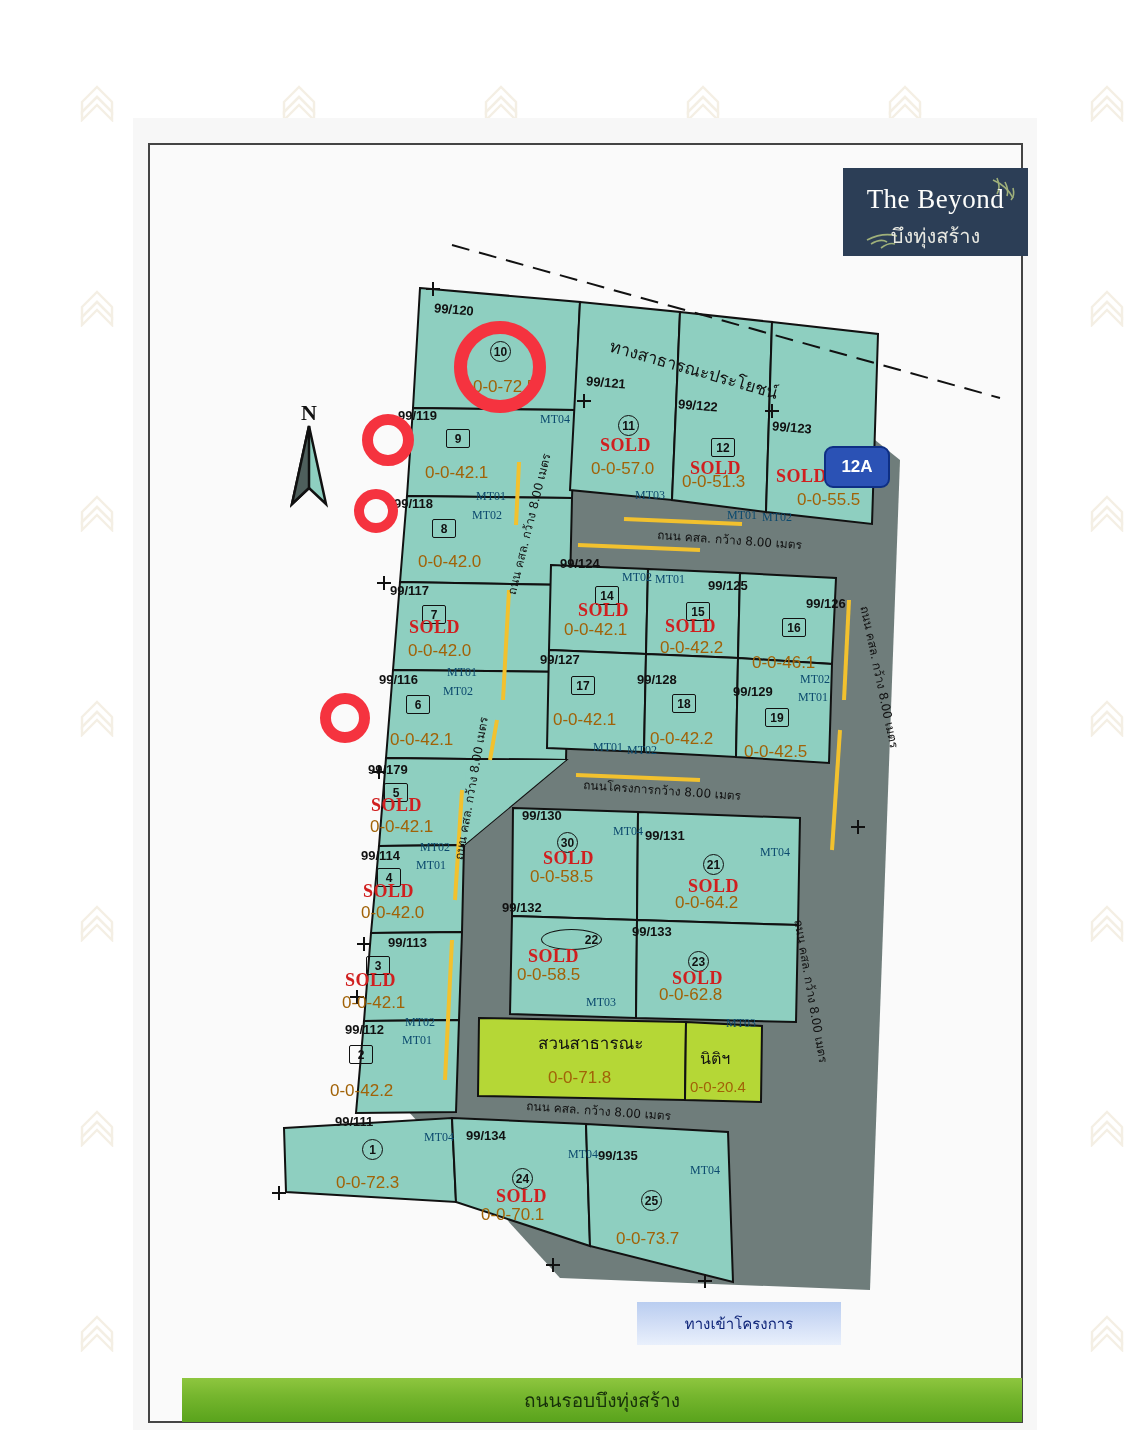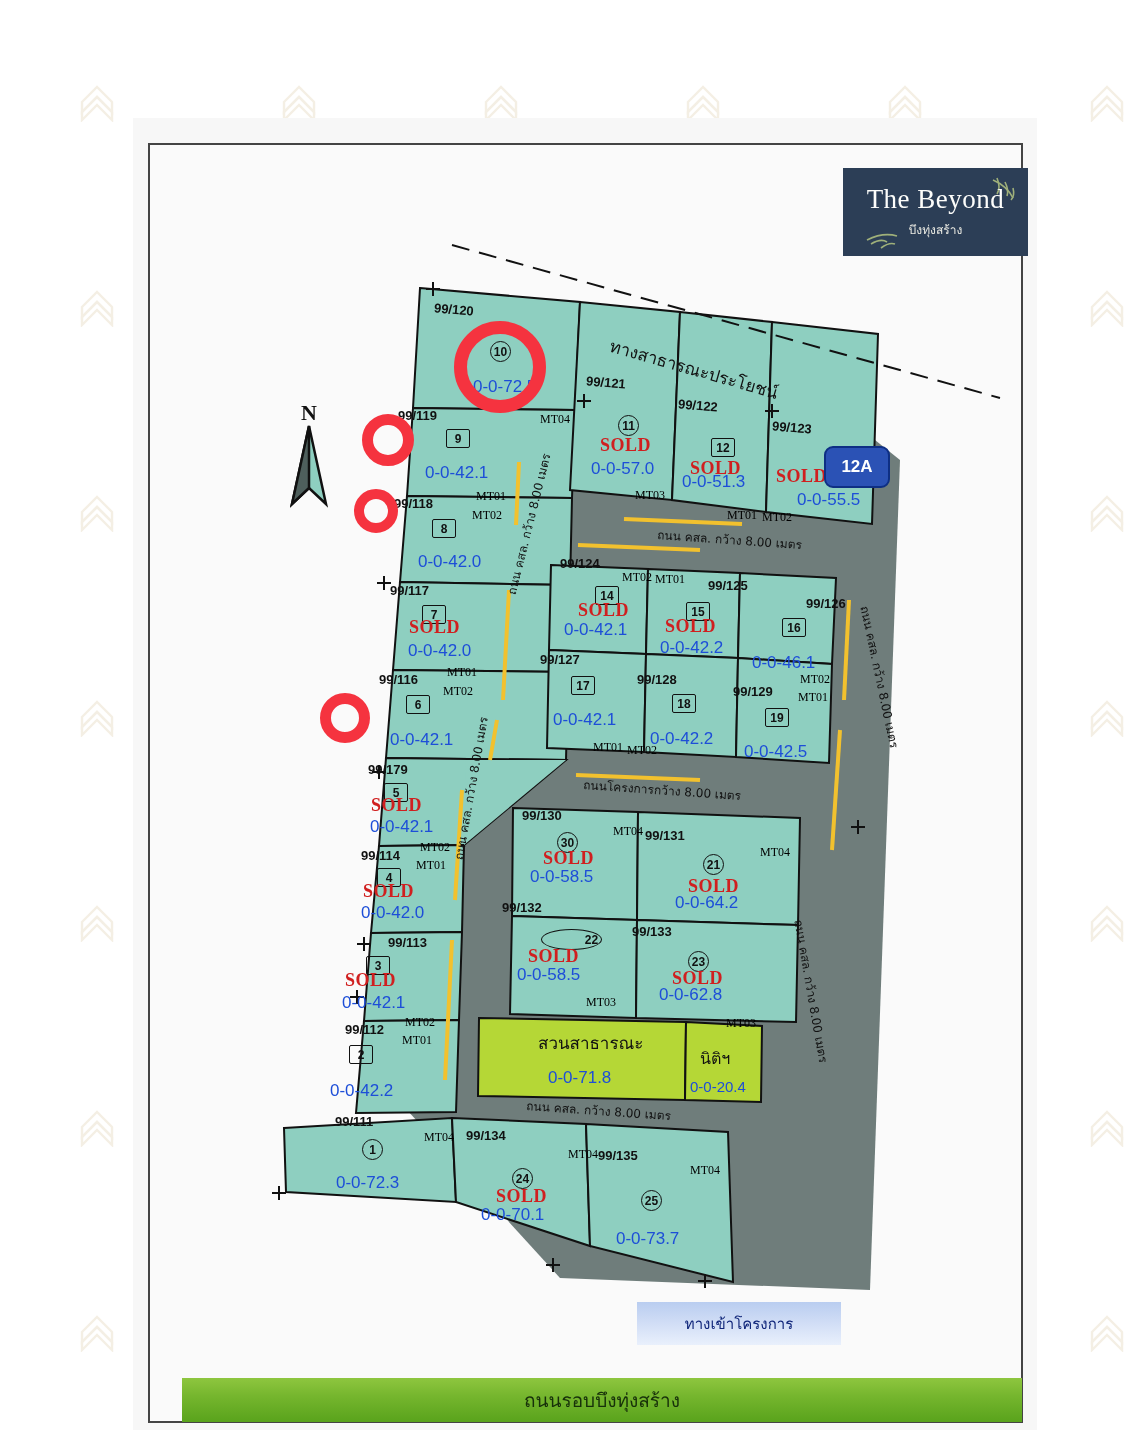--- a/index.html
+++ b/index.html
@@ -36,33 +36,33 @@
     position:absolute;left:843px;top:168px;width:185px;height:88px;
     background:#2c3e56;z-index:5;overflow:hidden;
   }
   #logo .logo-main{
     position:absolute;left:0;right:0;top:16px;text-align:center;
     color:#fdfdfb;font-size:27px;letter-spacing:.5px;
     font-family:"Liberation Serif","DejaVu Serif",serif;
   }
   #logo .logo-sub{
     position:absolute;left:0;right:0;top:52px;text-align:center;
-    color:#e9e9e2;font-size:12px;
+    color:#e9e9e2;font-size:20px;
     font-family:Liberation Sans, sans-serif;
   }
   #logo svg{position:absolute;}
   
   .lbl{position:absolute;z-index:4;white-space:nowrap;
        font-family:"Liberation Sans","DejaVu Sans",sans-serif;color:#111;}
   .parcel-id{font-size:13px;font-weight:bold;color:#111;
              font-family:"Liberation Sans",sans-serif;}
-  .area{font-size:17px;color:#1d4ed8;font-family:"Liberation Sans",sans-serif;}
+  .area{font-size:17px;color:#a16207;font-family:"Liberation Sans",sans-serif;}
   .sold{font-size:18px;font-weight:bold;color:#d01f1f;
         font-family:"Liberation Serif","DejaVu Serif",serif;letter-spacing:.5px;}
-  .mt{font-size:12px;color:#000000;font-family:"Liberation Serif",serif;}
+  .mt{font-size:12px;color:#0c4a6e;font-family:"Liberation Serif",serif;}
   .roadlbl{font-size:12px;color:#111;font-family:"DejaVu Sans",sans-serif;}
   .thai{font-family:"DejaVu Sans",sans-serif;}
   
   .chip{
     position:absolute;z-index:4;display:flex;align-items:center;justify-content:center;
     font-size:12px;font-weight:bold;color:#111;background:transparent;
     border:1.3px solid #111;font-family:"Liberation Sans",sans-serif;
   }
   .chip.sq{width:22px;height:17px;border-radius:2px;}
   .chip.circ{width:19px;height:19px;border-radius:50%;}

